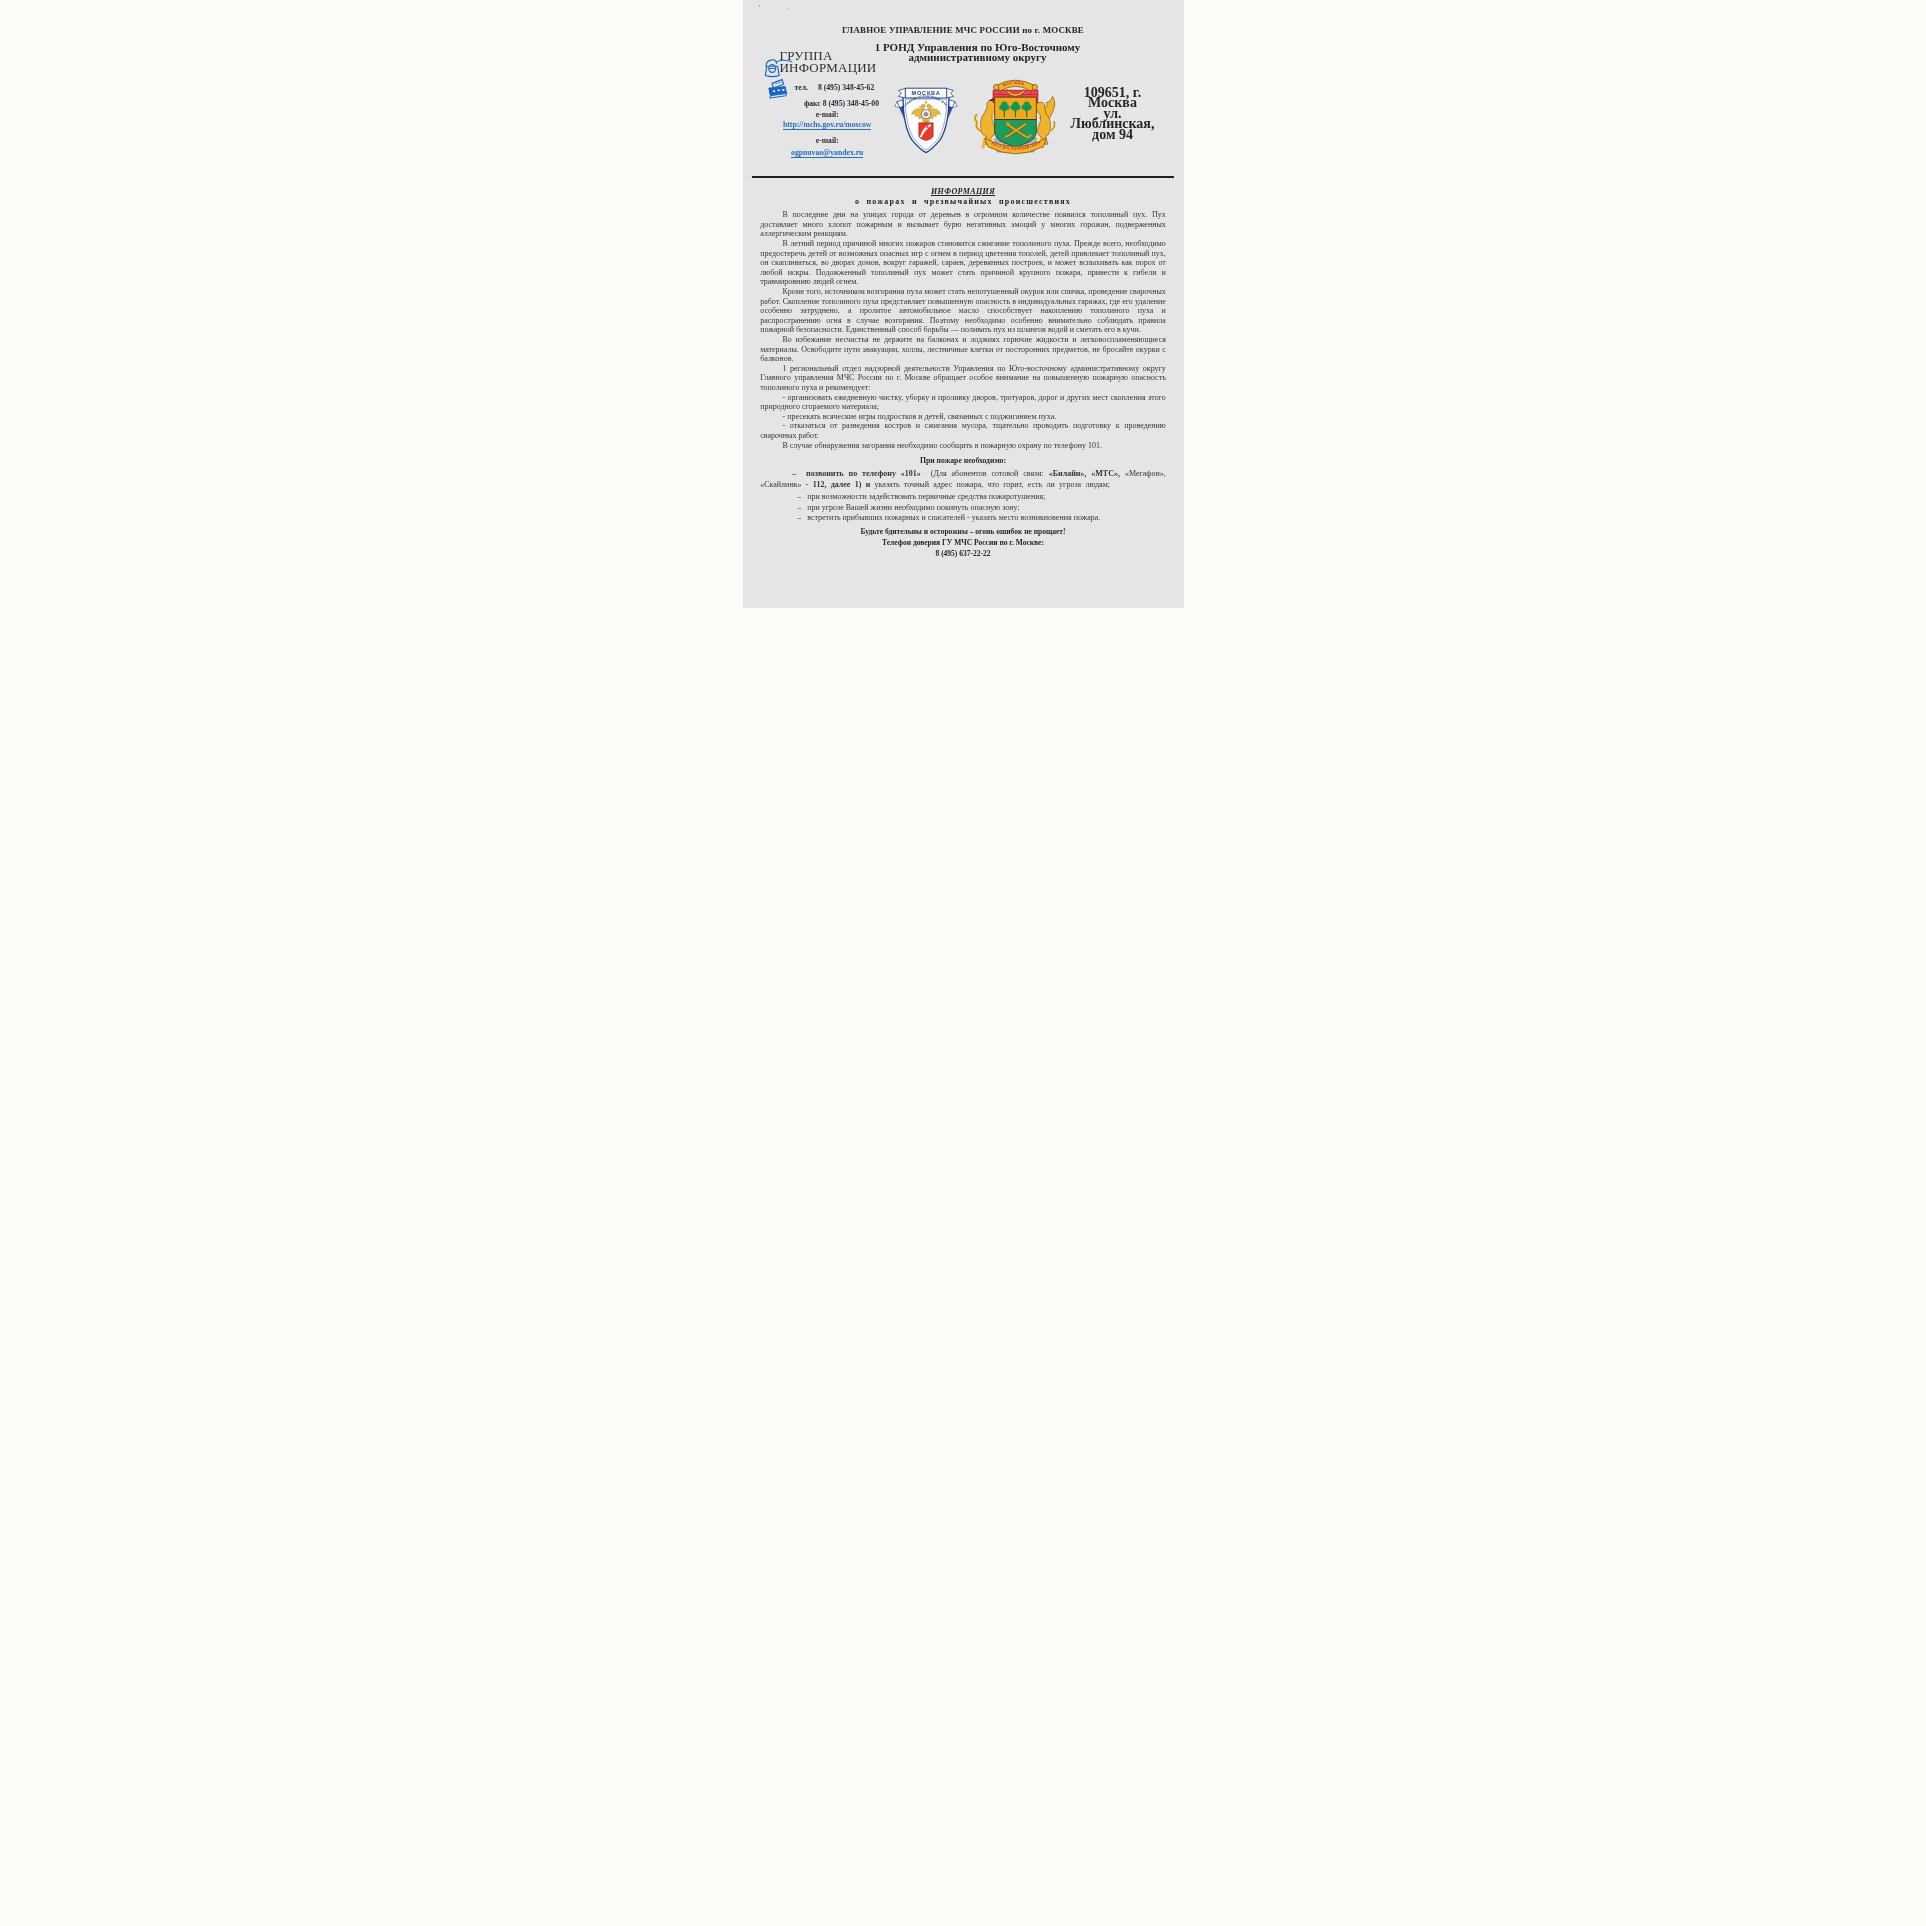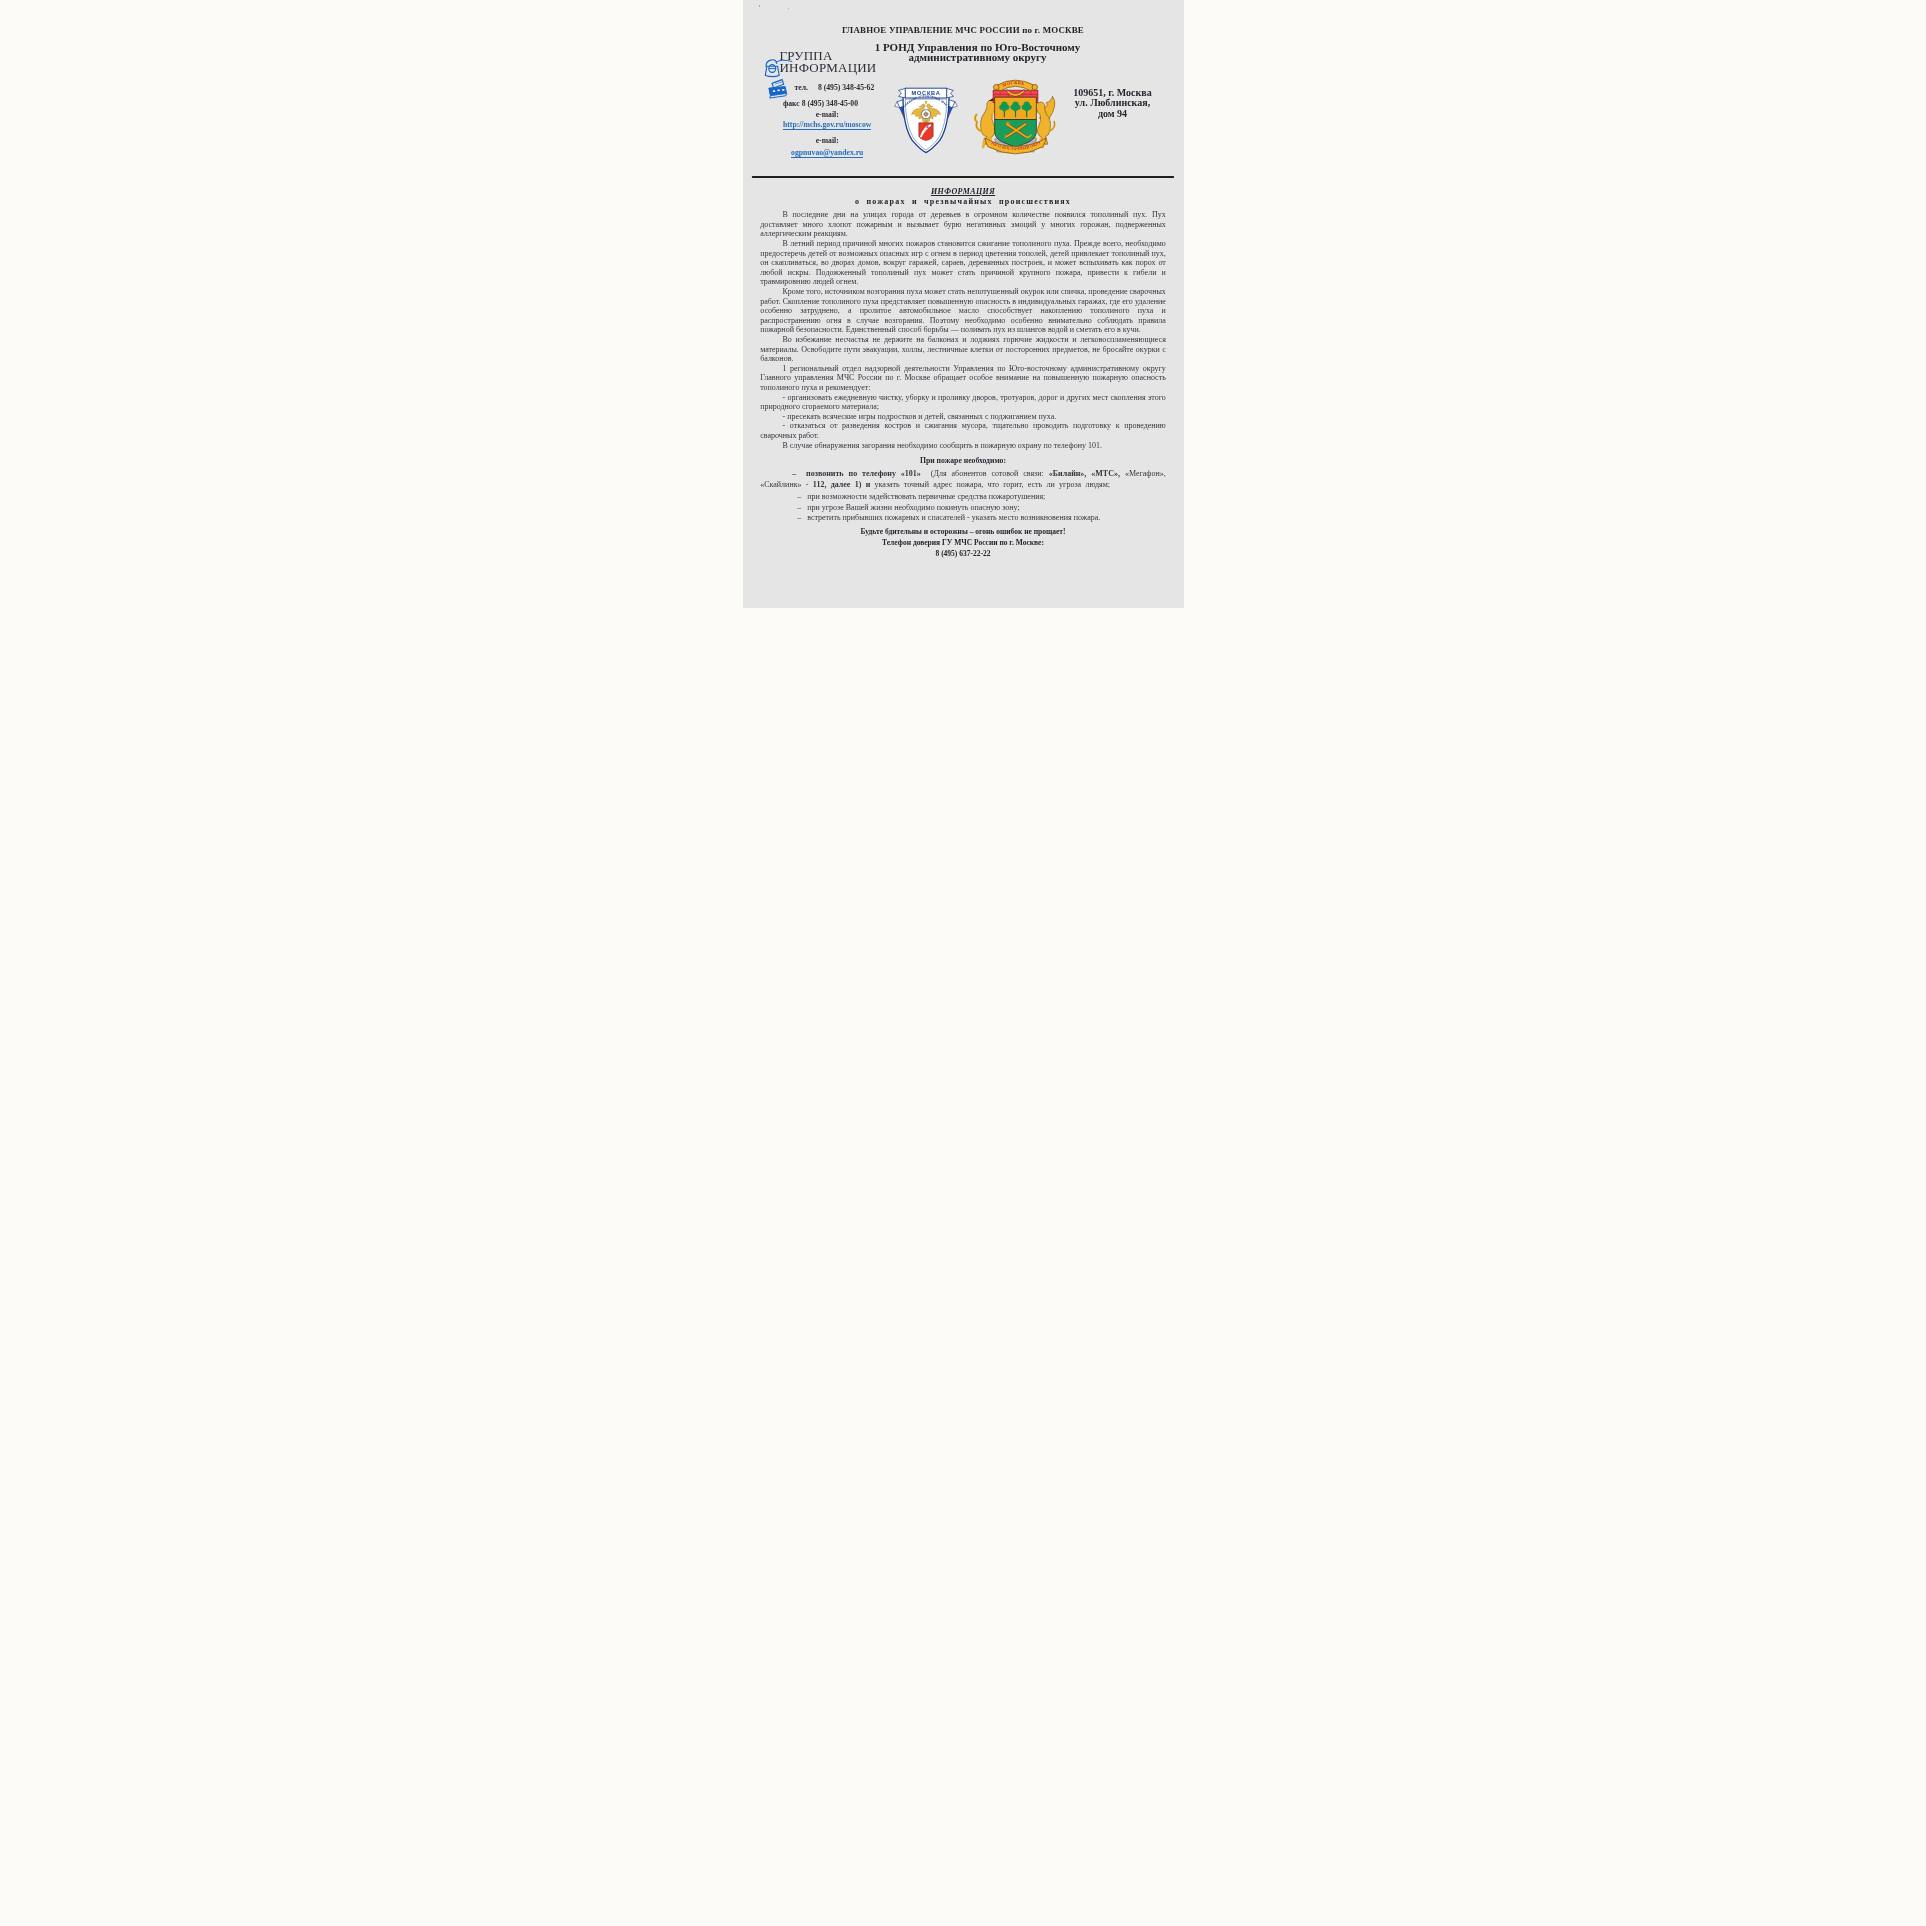--- a/index.html
+++ b/index.html
@@ -23,32 +23,32 @@
   .division{
     top:42px;left:131px;width:208px;text-align:center;
     font-size:11px;font-weight:bold;color:#23232b;line-height:10px;
   }
   .info-group{
     top:50px;left:37px;width:104px;
     font-size:13px;color:#2e2e38;line-height:12px;letter-spacing:0.2px;
   }
   .contact-line{color:#2b2b33;font-weight:bold;font-size:7.7px;}
   .tel-row{top:83px;left:52px;display:flex;gap:10px;}
-  .fax-row{top:99px;left:1px;width:154px;text-align:center;}
+  .fax-row{top:99px;left:22px;width:154px;text-align:center;}
   .email-label-top{top:110px;left:7.7px;width:154px;text-align:center;}
   .website-row{top:120px;left:7.7px;width:154px;text-align:center;}
   .email-label-bottom{top:136px;left:7.7px;width:154px;text-align:center;}
   .email-row{top:148px;left:7.7px;width:154px;text-align:center;}
   .doc-link{
     color:#2a6fbe;font-weight:bold;font-size:7.7px;text-decoration:none;
     border-bottom:1.2px solid #2a6fbe;padding-bottom:0.4px;margin-top:47px;
   }
   .address{
     top:88px;left:324px;width:92px;text-align:center;
-    font-size:10px;font-weight:bold;color:#26262e;line-height:10.4px;
+    font-size:14px;font-weight:bold;color:#26262e;line-height:10.4px;
   }
   .rule{
     top:176px;left:9.6px;width:422px;height:1.9px;background:#1f1f1f;border-radius:0.4px;
   }
   .speck{background:#9a9aa0;border-radius:50%;}
   
   .doc-body{
     position:absolute;top:180px;left:0;width:441px;
     padding:5.4px 17.7px 0 17.7px;box-sizing:border-box;
   }

